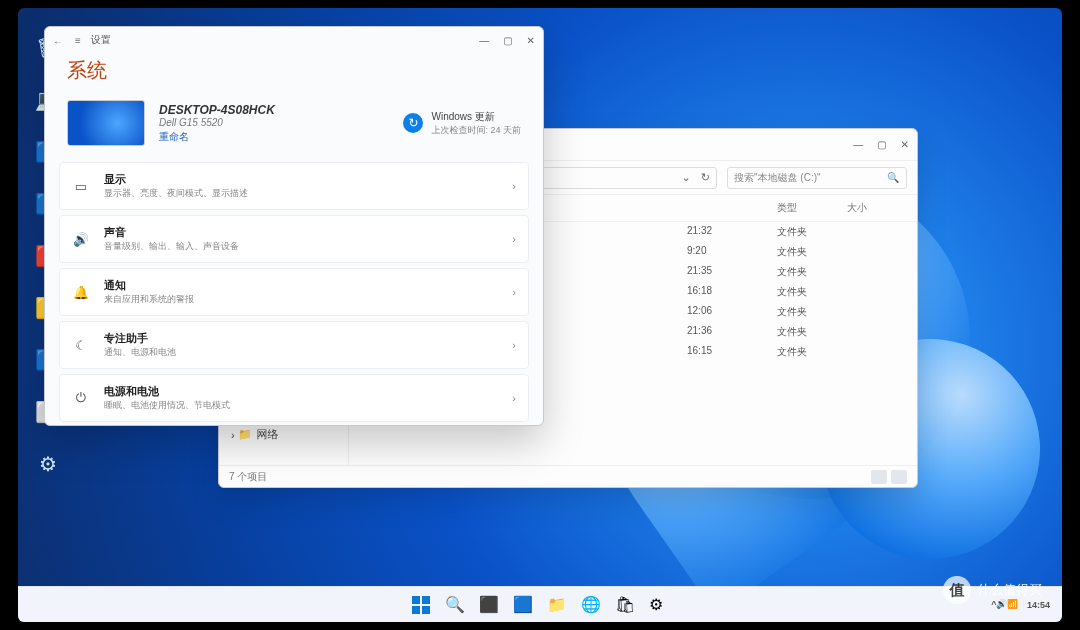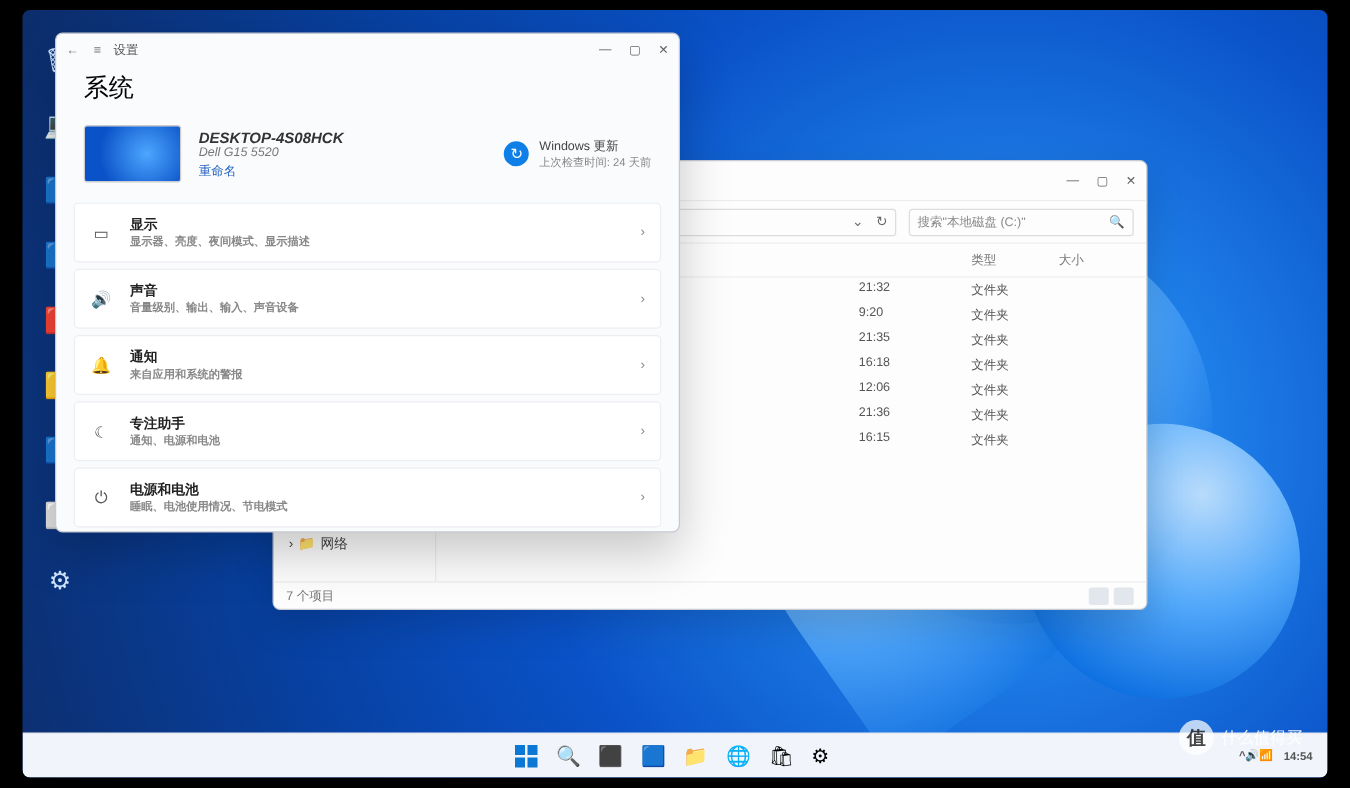--- a/index.html
+++ b/index.html
@@ -57,36 +57,36 @@
 .settings {
   position: absolute; top: 18px; left: 26px; width: 500px; height: 400px;
   background: #fafbfd; border: 1px solid #c5c9cf; border-radius: 6px;
   box-shadow: 0 16px 40px rgba(0,0,0,.22);
   display: flex; flex-direction: column; overflow:hidden;
 }
 .st-titlebar { height: 26px; display: flex; align-items: center; padding: 0 8px; font-size: 10px; color: #555; }
 .st-titlebar .nav { display:flex; gap:12px; color:#777; margin-right:10px;}
 .st-titlebar .wincontrols { margin-left: auto; display: flex; gap: 14px; color: #666; }
 .st-header { padding: 4px 22px 12px; }
-.st-header h1 { font-size: 20px; font-weight: 400; color: #000000; }
+.st-header h1 { font-size: 20px; font-weight: 400; color: #c2410c; }
 .st-device { display: flex; align-items: center; padding: 4px 22px 16px; gap: 14px; }
 .st-thumb { width: 78px; height: 46px; border: 1px solid #ccc; border-radius: 3px; background: radial-gradient(circle at 65% 50%, #4da6ff, #0a52c8 70%); }
 .st-devinfo { font-size: 11px; color: #333; }
 .st-devinfo .dname { font-weight: 600; font-size: 12px; font-style: italic; }
 .st-devinfo .model { color: #777; font-size: 10px; font-style: italic; }
 .st-devinfo .rename { color: #2060c0; font-size: 10px; margin-top: 2px; cursor:pointer;}
 .st-update { margin-left: auto; display: flex; align-items: center; gap: 8px; font-size: 10px; color: #444; }
 .st-update .uicon { width: 20px; height: 20px; border-radius: 50%; background: #0f7fe8; display:flex; align-items:center; justify-content:center;}
 .st-update .uicon::after{content:"↻"; color:#fff; font-size:12px;}
 .st-update .usub { color: #888; font-size: 9px; }
 .st-list { flex: 1; overflow: hidden; padding: 0 14px; }
 .st-item { background: #fff; border: 1px solid #eceef2; border-radius: 4px; margin-bottom: 5px; padding: 9px 12px; display: flex; align-items: center; gap: 14px; }
 .st-item .sicon { width: 18px; color: #555; font-size: 13px; text-align:center;}
 .st-item .stext .t { font-size: 11px; color: #222; font-weight: bold; }
-.st-item .stext .s { font-size: 9px; color: #888; font-weight: bold; }
+.st-item .stext .s { font-size: 9px; color: #888; }
 .st-item .chev { margin-left: auto; color: #888; font-size: 11px; }
 
 
 .watermark { position: absolute; right: 20px; bottom: 18px; display:flex; align-items:center; gap:6px; color:#fff; font-size:13px; opacity:.9;}
 .watermark .logo { width:28px; height:28px; border-radius:50%; background:rgba(255,255,255,.8); color:#333; display:flex; align-items:center; justify-content:center; font-weight:bold; font-size:15px;}
 </style>
 </head>
 <body>
 
 <div class="screen">

